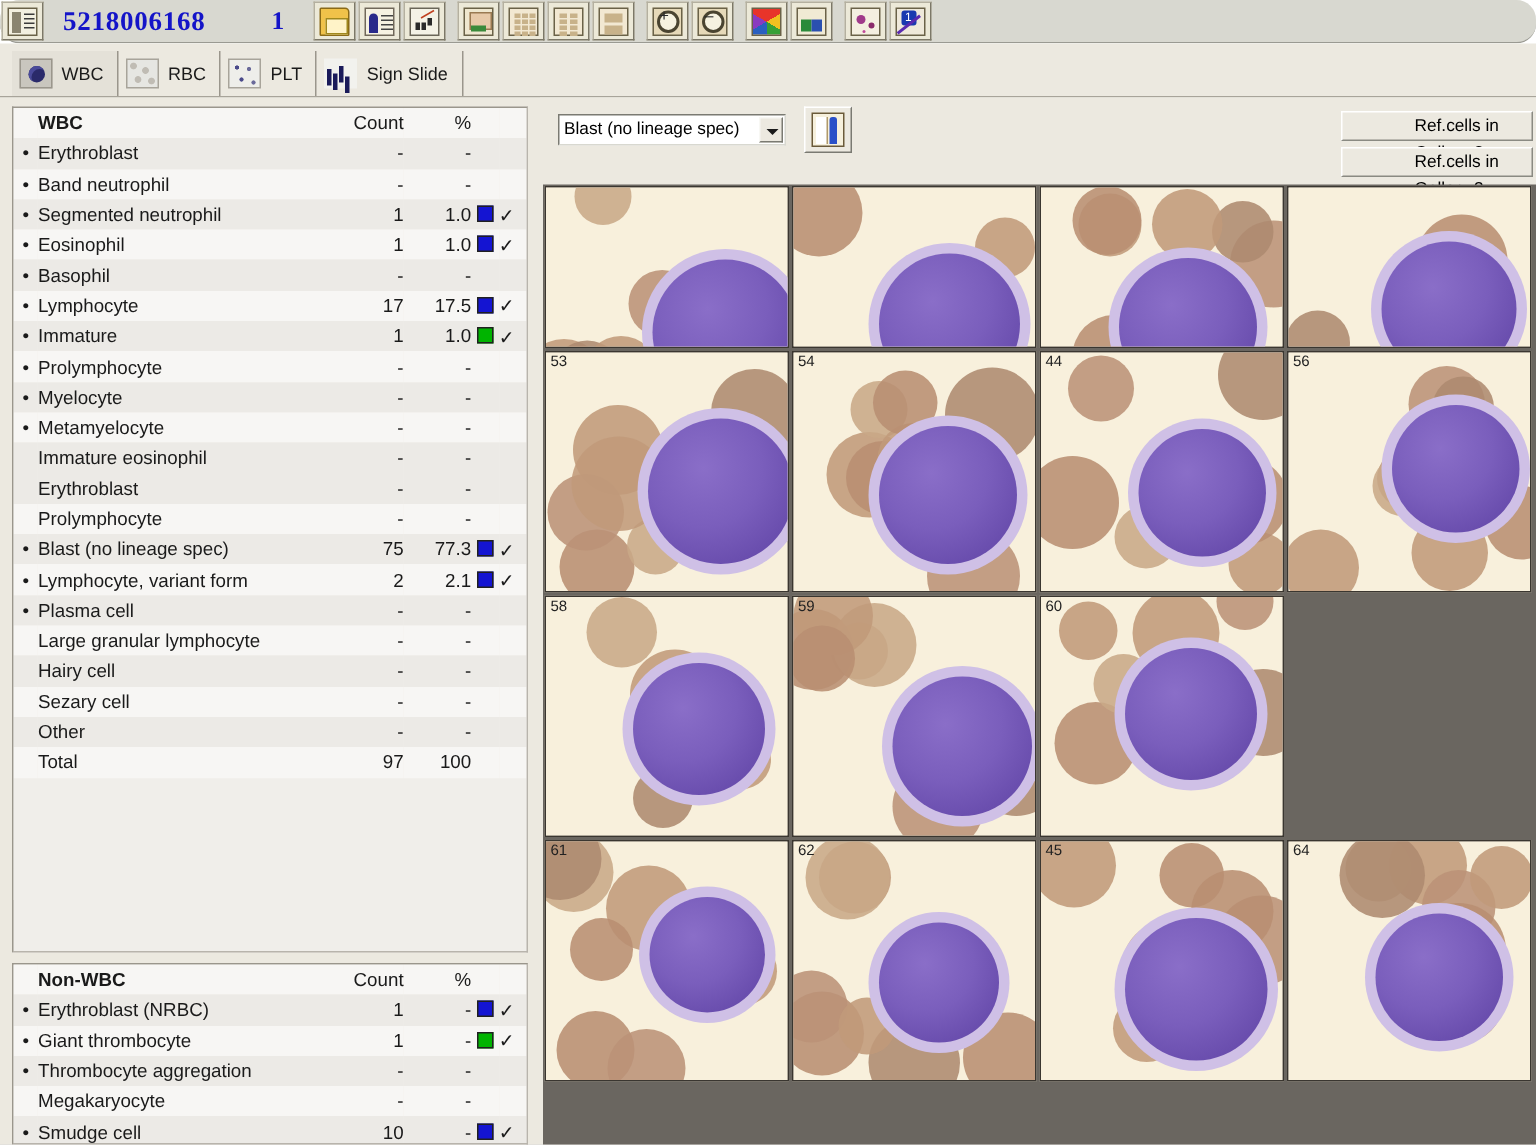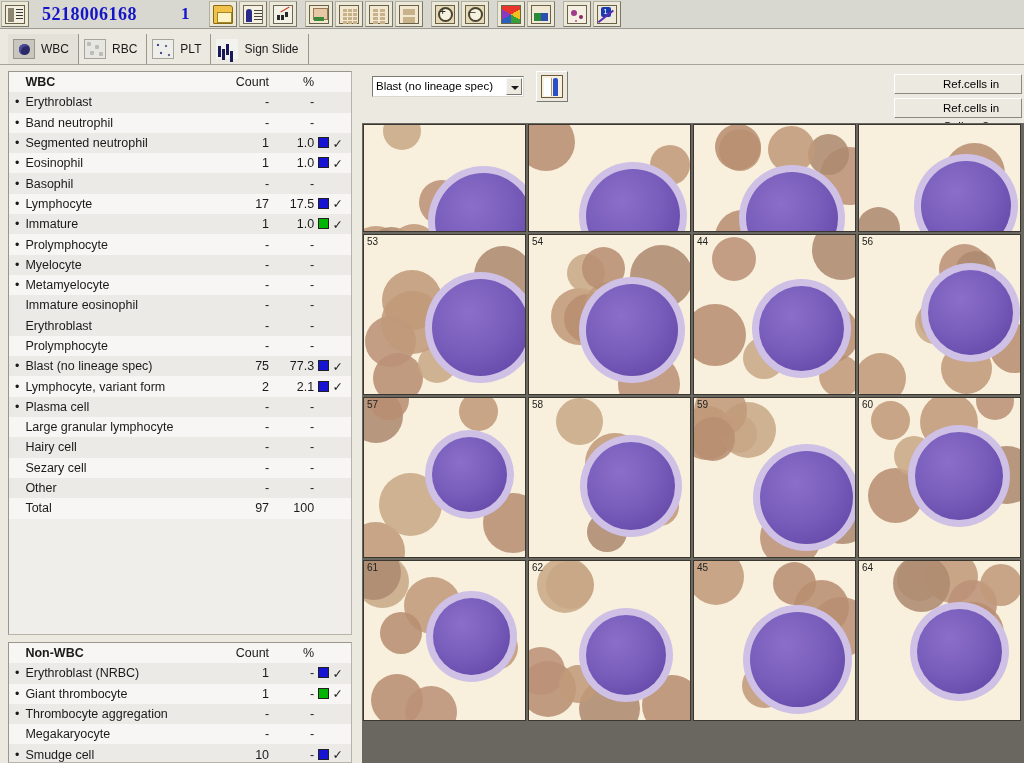--- a/index.html
+++ b/index.html
@@ -10,21 +10,21 @@
     background: #ffffff;
     font-family: "Liberation Sans", sans-serif;
   }
 
   
   #toolbar {
     position: absolute; left: 0; top: 0;
     width: 1024px; height: 29px;
     background: #d8d8d0;
     border-bottom: 1px solid #9a9a92;
-    display: flex; align-items: center;
+    display: flex; align-items: center; border-radius: 13px;
   }
   .tb-btn {
     width: 28px; height: 26px;
     margin: 1px 1px;
     background: #ece9d8;
     border: 1px solid #b4b0a0;
     border-right-color: #7c7868; border-bottom-color: #7c7868;
     display: flex; align-items: center; justify-content: center;
     flex: 0 0 auto;
     position: relative;
@@ -795,33 +795,20 @@
           <div class="rbc" style="width: 51px; height: 51px; left: -4px; top: 118px; background: rgb(192, 154, 122); opacity: 0.88;"></div>
           <div class="rbc" style="width: 49px; height: 49px; left: 131px; top: 89px; background: rgb(184, 142, 114); opacity: 0.88;"></div>
           <div class="cyto" style="left: 62px; top: 28px; width: 99px; height: 99px; background: rgb(207, 192, 230);"></div>
           <div class="nucleus" style="left: 69px; top: 35px; width: 85px; height: 85px; background: radial-gradient(circle at 38% 34%, rgb(138, 110, 200) 0%, rgb(122, 94, 188) 45%, rgb(106, 78, 174) 75%, rgb(94, 68, 160) 100%);"></div>
           <div class="gnum">56</div>
         </div>
       </div>
       <div class="grow">
         <div class="gcell">
           <div class="smear"></div>
-          <div class="rbc" style="width: 59px; height: 59px; left: -18px; top: 124px; background: rgb(192, 154, 122); opacity: 0.88;"></div>
-          <div class="rbc" style="width: 60px; height: 60px; left: 119px; top: 95px; background: rgb(184, 142, 114); opacity: 0.88;"></div>
-          <div class="rbc" style="width: 63px; height: 63px; left: 15px; top: 75px; background: rgb(200, 168, 136); opacity: 0.88;"></div>
-          <div class="rbc" style="width: 49px; height: 49px; left: 74px; top: 49px; background: rgb(187, 146, 120); opacity: 0.88;"></div>
-          <div class="rbc" style="width: 54px; height: 54px; left: -15px; top: -9px; background: rgb(173, 138, 112); opacity: 0.88;"></div>
-          <div class="rbc" style="width: 39px; height: 39px; left: 95px; top: -6px; background: rgb(192, 154, 122); opacity: 0.88;"></div>
-          <div class="rbc" style="width: 40px; height: 40px; left: 5px; top: -18px; background: rgb(184, 142, 114); opacity: 0.88;"></div>
-          <div class="cyto" style="left: 61px; top: 32px; width: 89px; height: 89px; background: rgb(207, 192, 230);"></div>
-          <div class="nucleus" style="left: 68px; top: 39px; width: 75px; height: 75px; background: radial-gradient(circle at 38% 34%, rgb(138, 110, 200) 0%, rgb(122, 94, 188) 45%, rgb(106, 78, 174) 75%, rgb(94, 68, 160) 100%);"></div>
-          <div class="gnum">57</div>
-        </div>
-        <div class="gcell">
-          <div class="smear"></div>
           <div class="rbc" style="width: 60px; height: 60px; left: 56px; top: 35px; background: rgb(192, 154, 122); opacity: 0.88;"></div>
           <div class="rbc" style="width: 48px; height: 48px; left: 102px; top: 74px; background: rgb(184, 142, 114); opacity: 0.88;"></div>
           <div class="rbc" style="width: 47px; height: 47px; left: 27px; top: 0px; background: rgb(200, 168, 136); opacity: 0.88;"></div>
           <div class="rbc" style="width: 40px; height: 40px; left: 81px; top: 61px; background: rgb(187, 146, 120); opacity: 0.88;"></div>
           <div class="rbc" style="width: 40px; height: 40px; left: 58px; top: 114px; background: rgb(173, 138, 112); opacity: 0.88;"></div>
           <div class="rbc" style="width: 39px; height: 39px; left: 111px; top: 89px; background: rgb(192, 154, 122); opacity: 0.88;"></div>
           <div class="rbc" style="width: 50px; height: 50px; left: 60px; top: 73px; background: rgb(184, 142, 114); opacity: 0.88;"></div>
           <div class="cyto" style="left: 51px; top: 37px; width: 102px; height: 102px; background: rgb(207, 192, 230);"></div>
           <div class="nucleus" style="left: 58px; top: 44px; width: 88px; height: 88px; background: radial-gradient(circle at 38% 34%, rgb(138, 110, 200) 0%, rgb(122, 94, 188) 45%, rgb(106, 78, 174) 75%, rgb(94, 68, 160) 100%);"></div>
           <div class="gnum">58</div>

